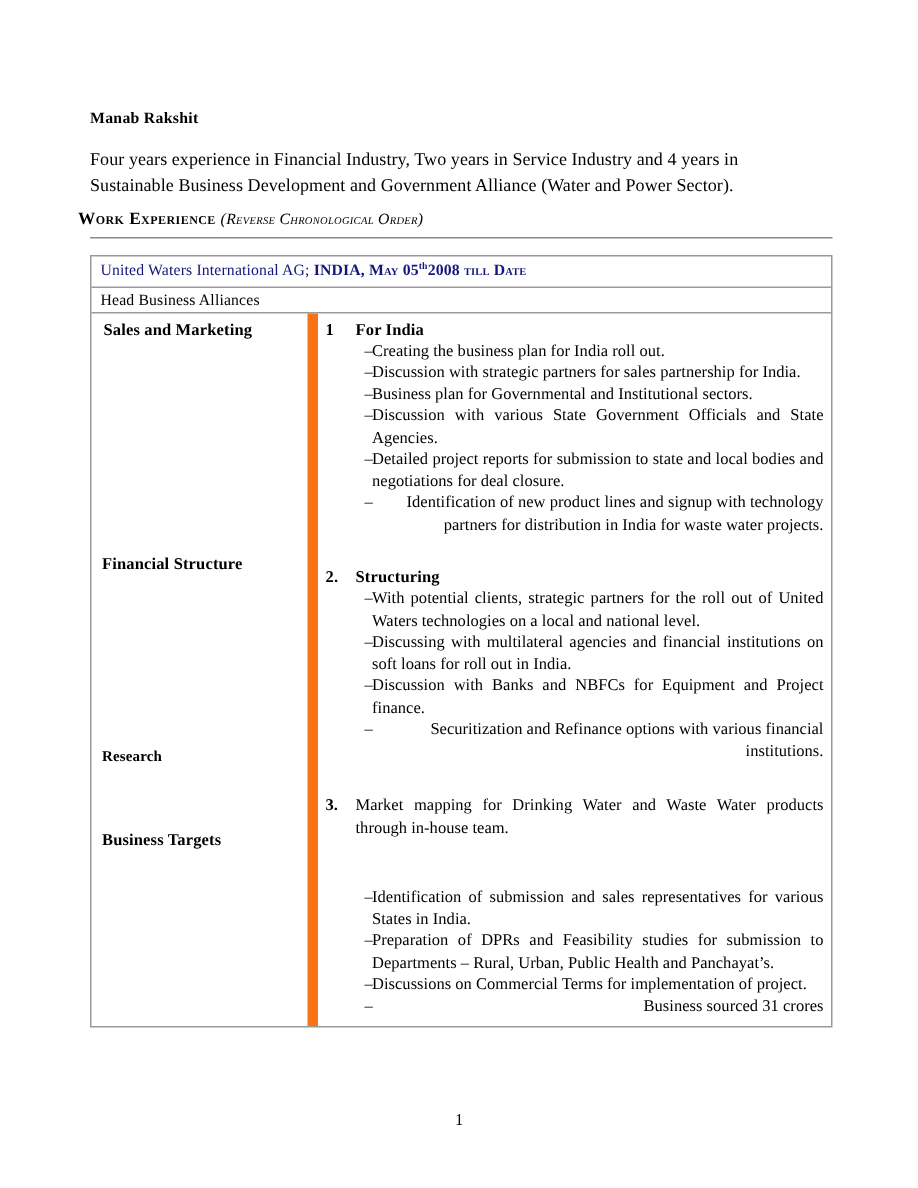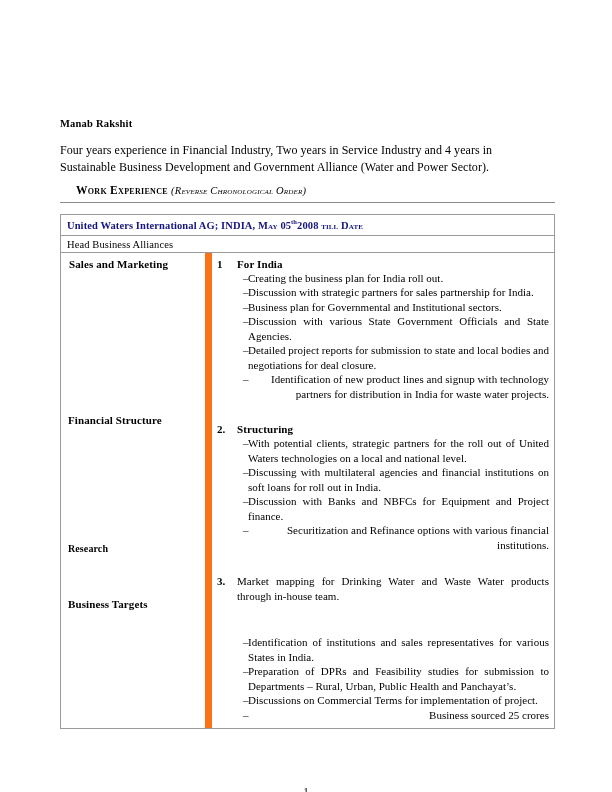--- a/index.html
+++ b/index.html
@@ -13,21 +13,20 @@
     position: relative;
     font-family: "Liberation Serif", "DejaVu Serif", serif;
     color: #000000;
     overflow: hidden;
   }
   .page {
     position: absolute;
     left: 0; top: 0;
     width: 612px;
     height: 580px;
-    margin-top: 44px;
   }
 
   
   .name-line {
     position: absolute;
     left: 60px;
     top: 74px;
     font-size: 10.5px;
     font-weight: bold;
     letter-spacing: 0.2px;
@@ -36,21 +35,21 @@
     position: absolute;
     left: 60px;
     top: 98px;
     width: 440px;
     font-size: 12px;
     line-height: 16.5px;
     letter-spacing: 0.05px;
   }
   .section-heading {
     position: absolute;
-    left: 76px;
+    left: 52px;
     top: 140px;
     font-size: 11.5px;
     font-weight: bold;
     font-variant: small-caps;
     letter-spacing: 0.3px;
     white-space: nowrap;
   }
   .section-heading .paren {
     font-weight: normal;
     font-style: italic;
@@ -86,21 +85,21 @@
   .row-title {
     padding: 3px 0 4px 6px;
     font-size: 10.5px;
     font-weight: bold;
     color: #15157e;
     letter-spacing: 0.1px;
     white-space: nowrap;
   }
   .row-title .plain {
     color: #15157e;
-    font-weight: bold;
+    font-weight: normal;
   }
   .row-title .sc {
     font-variant: small-caps;
     font-size: 10.5px;
   }
   .row-title sup {
     font-size: 6.5px;
     vertical-align: super;
   }
 
@@ -308,33 +307,33 @@
           <span class="num">3.</span>
           <span class="body">Market mapping for Drinking Water and Waste Water products through in-house team.</span>
         </div>
 
         <div class="spacer-md"></div>
         <div class="spacer-sm"></div>
 
         <ul class="dash">
           <li>
               <span class="dsh">–</span>
-              <span class="txt">Identification of institutions and sales representatives for various States in India.</span>
+              <span class="txt">Identification of submission and sales representatives for various States in India.</span>
             </li>
           <li>
               <span class="dsh">–</span>
               <span class="txt">Preparation of DPRs and Feasibility studies for submission to Departments – Rural, Urban, Public Health and Panchayat’s.</span>
             </li>
           <li>
               <span class="dsh">–</span>
               <span class="txt">Discussions on Commercial Terms for implementation of project.</span>
             </li>
           <li>
               <span class="dsh">–</span>
-              <span class="txt">Business sourced 25 crores</span>
+              <span class="txt">Business sourced 31 crores</span>
             </li>
         </ul>
       </div>
     </div>
   </div>
 
   <div style="position:absolute; left:68px; top:370px;" class="cat-label">Financial Structure</div>
   <div style="position:absolute; left:68px; top:499px;" class="cat-label big">Research</div>
   <div style="position:absolute; left:68px; top:554px;" class="cat-label">Business Targets</div>
 

